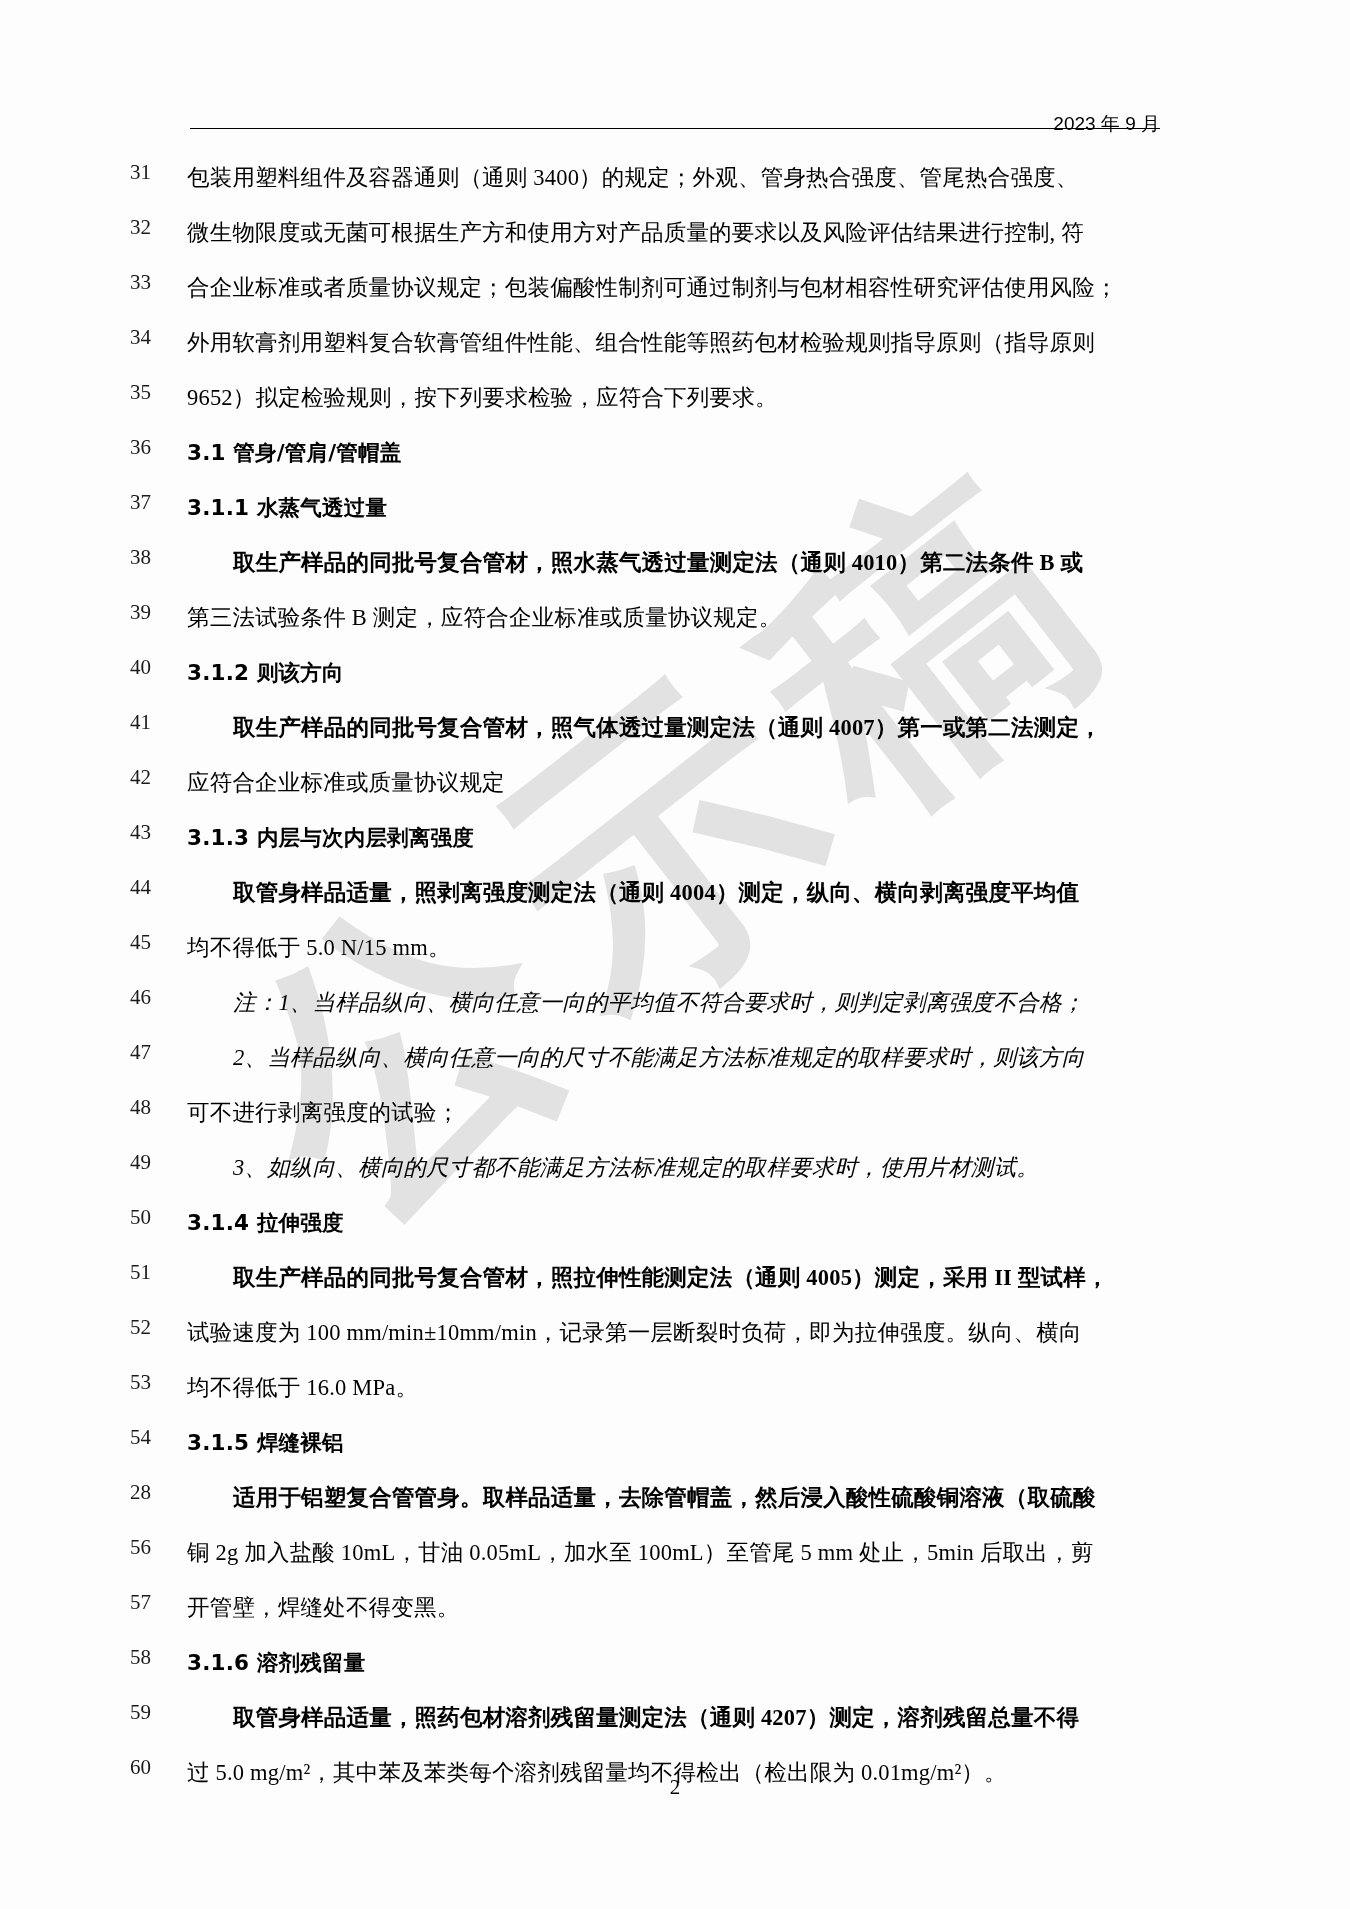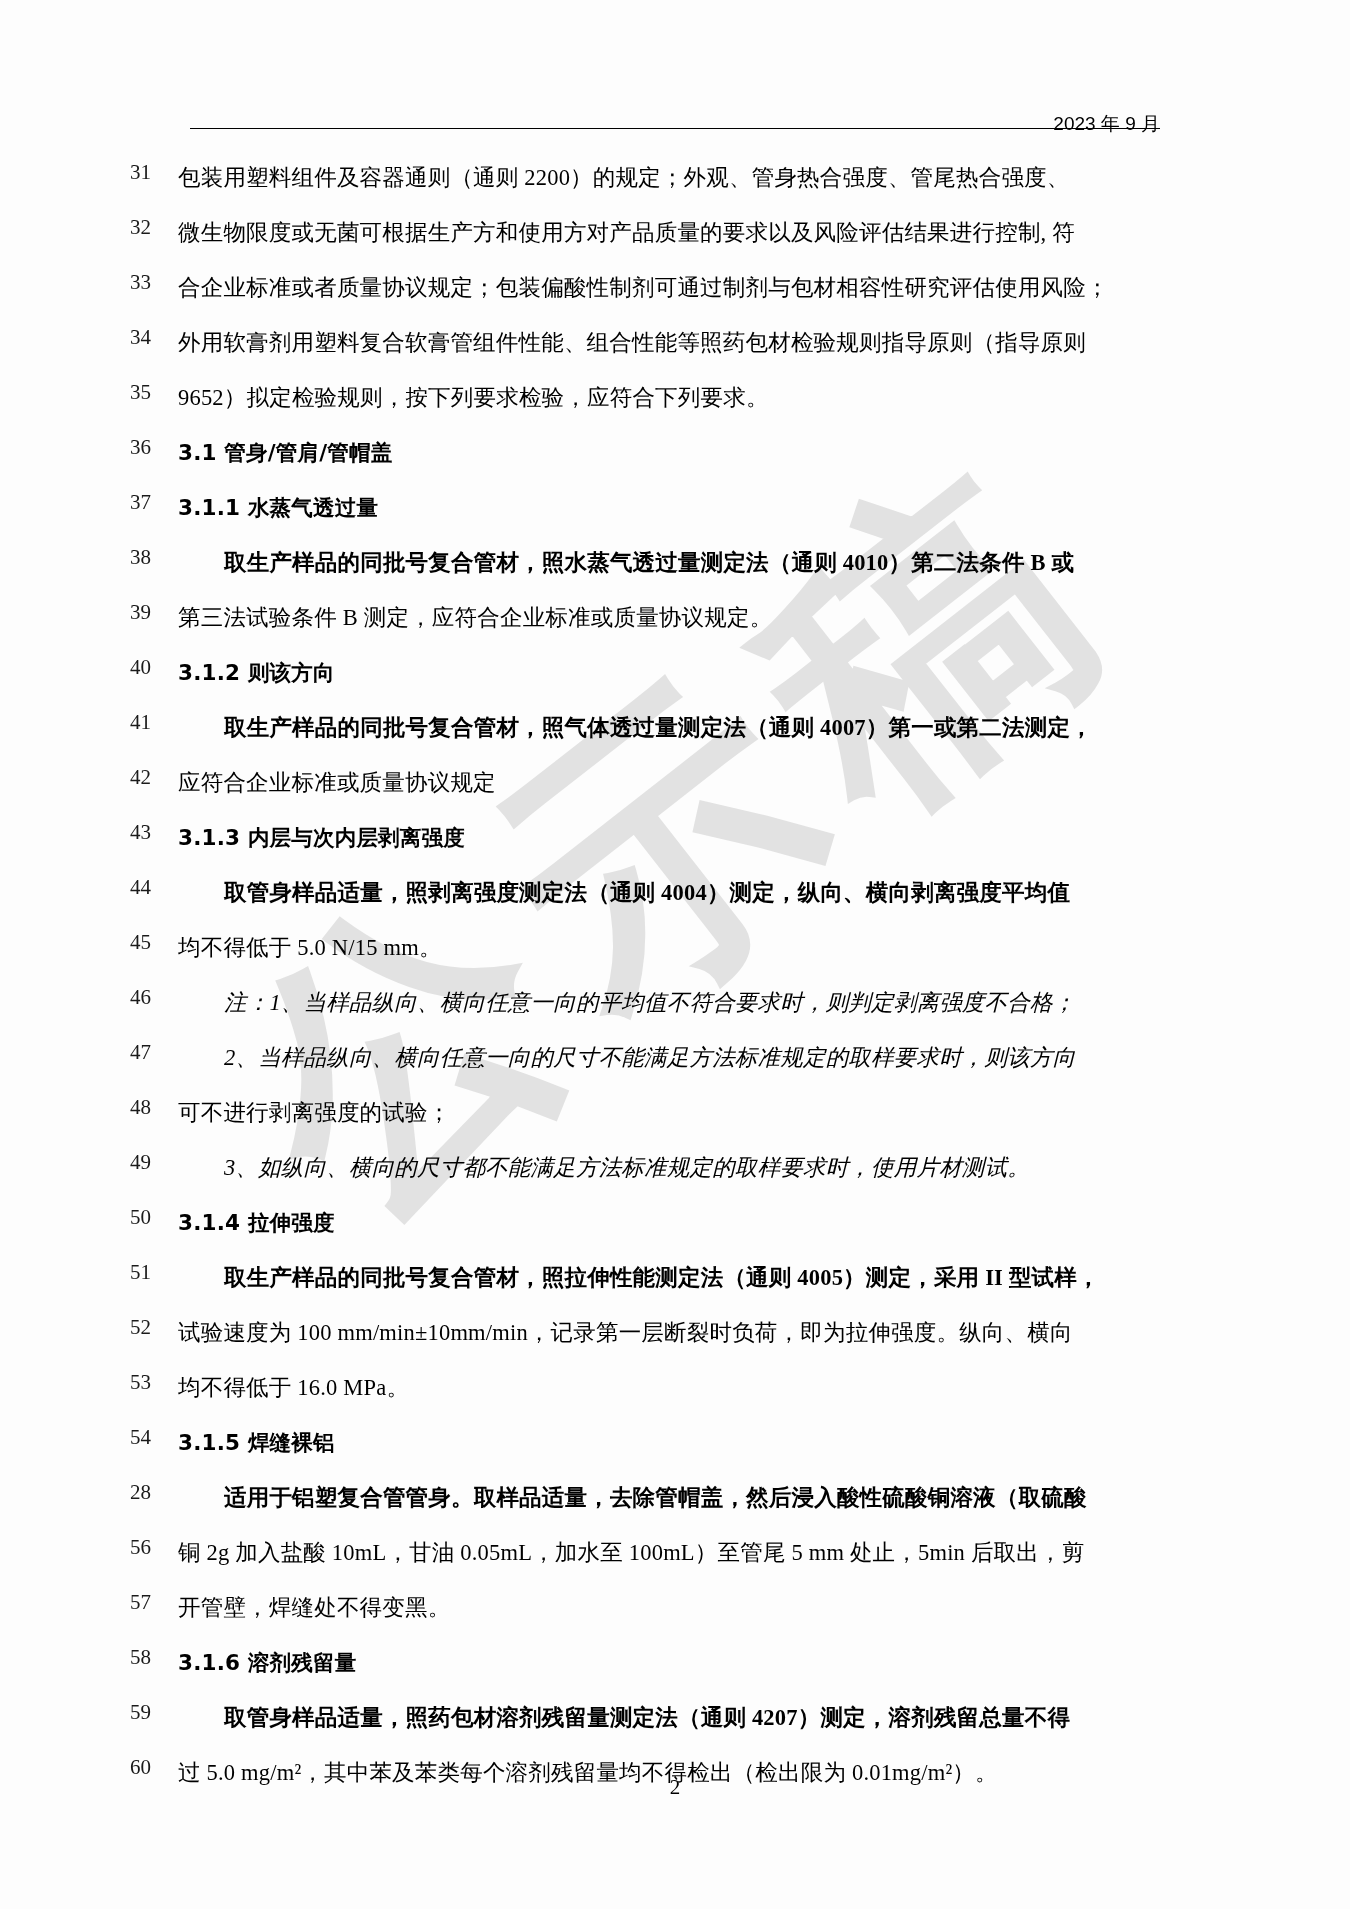--- a/index.html
+++ b/index.html
@@ -68,20 +68,21 @@
     position: absolute;
     left: 130px;
     top: 150px;
     width: 1050px;
   }
   .line {
     position: relative;
     min-height: 55px;
     display: flex;
     align-items: flex-start;
+    gap: 9px;
   }
   .lineno {
     width: 48px;
     flex: 0 0 48px;
     text-align: left;
     font-size: 21px;
     font-family: "Liberation Serif", serif;
     color: #1a1a1a;
     padding-top: 10px;
   }
@@ -118,21 +119,21 @@
     <span class="wm-1">公示稿</span>
   </div>
 
   <div class="content">
     <div class="header">2023 年 9 月</div>
     <div class="header-rule"></div>
 
     <div class="lines" id="lines-container">
         <div class="line normal">
           <div class="lineno">31</div>
-          <div class="ltext">包装用塑料组件及容器通则（通则 2200）的规定；外观、管身热合强度、管尾热合强度、</div>
+          <div class="ltext">包装用塑料组件及容器通则（通则 3400）的规定；外观、管身热合强度、管尾热合强度、</div>
         </div>
         <div class="line normal">
           <div class="lineno">32</div>
           <div class="ltext">微生物限度或无菌可根据生产方和使用方对产品质量的要求以及风险评估结果进行控制, 符</div>
         </div>
         <div class="line normal">
           <div class="lineno">33</div>
           <div class="ltext">合企业标准或者质量协议规定；包装偏酸性制剂可通过制剂与包材相容性研究评估使用风险；</div>
         </div>
         <div class="line normal">

